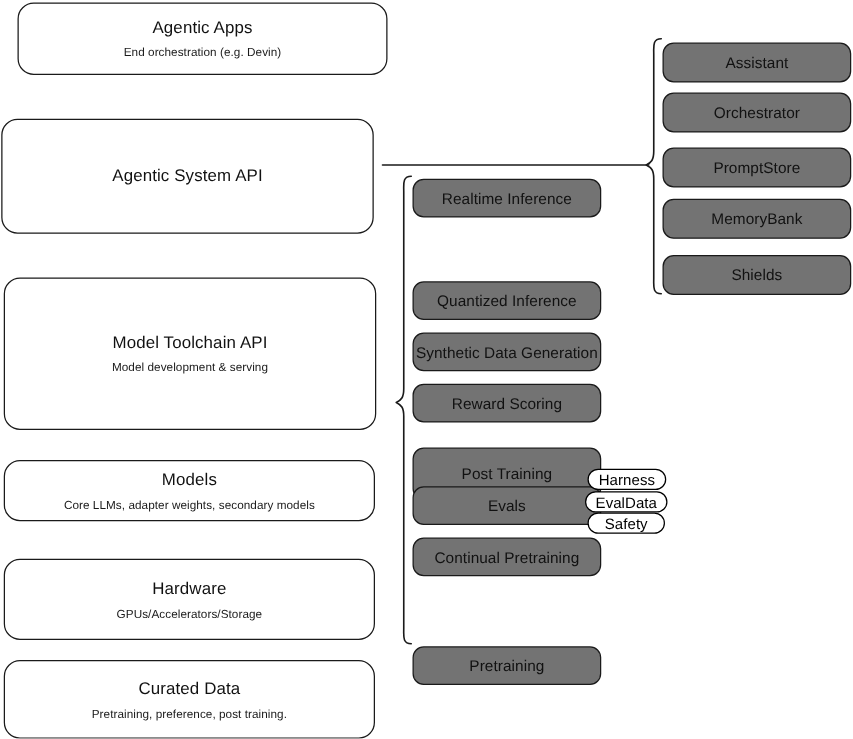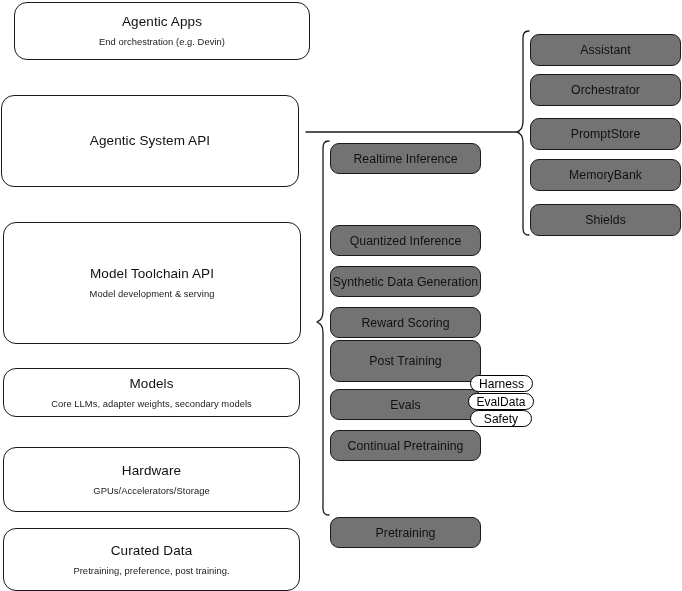--- a/index.html
+++ b/index.html
@@ -156,21 +156,21 @@
   </div>
   <div class="item-box" style="left:330px; top:225px; width:151px; height:31px;">
     <span>Quantized Inference</span>
   </div>
   <div class="item-box" style="left:330px; top:266px; width:151px; height:31px;">
     <span>Synthetic Data Generation</span>
   </div>
   <div class="item-box" style="left:330px; top:307px; width:151px; height:31px;">
     <span>Reward Scoring</span>
   </div>
-  <div class="item-box" style="left:330px; top:340px; width:151px; height:42px;">
+  <div class="item-box" style="left:330px; top:358px; width:151px; height:42px;">
     <span>Post Training</span>
   </div>
   <div class="item-box" style="left:330px; top:389px; width:151px; height:31px;">
     <span>Evals</span>
   </div>
   <div class="item-box" style="left:330px; top:430px; width:151px; height:31px;">
     <span>Continual Pretraining</span>
   </div>
   <div class="item-box" style="left:330px; top:470px; width:151px; height:31px;margin-top:47px;">
     <span>Pretraining</span>

